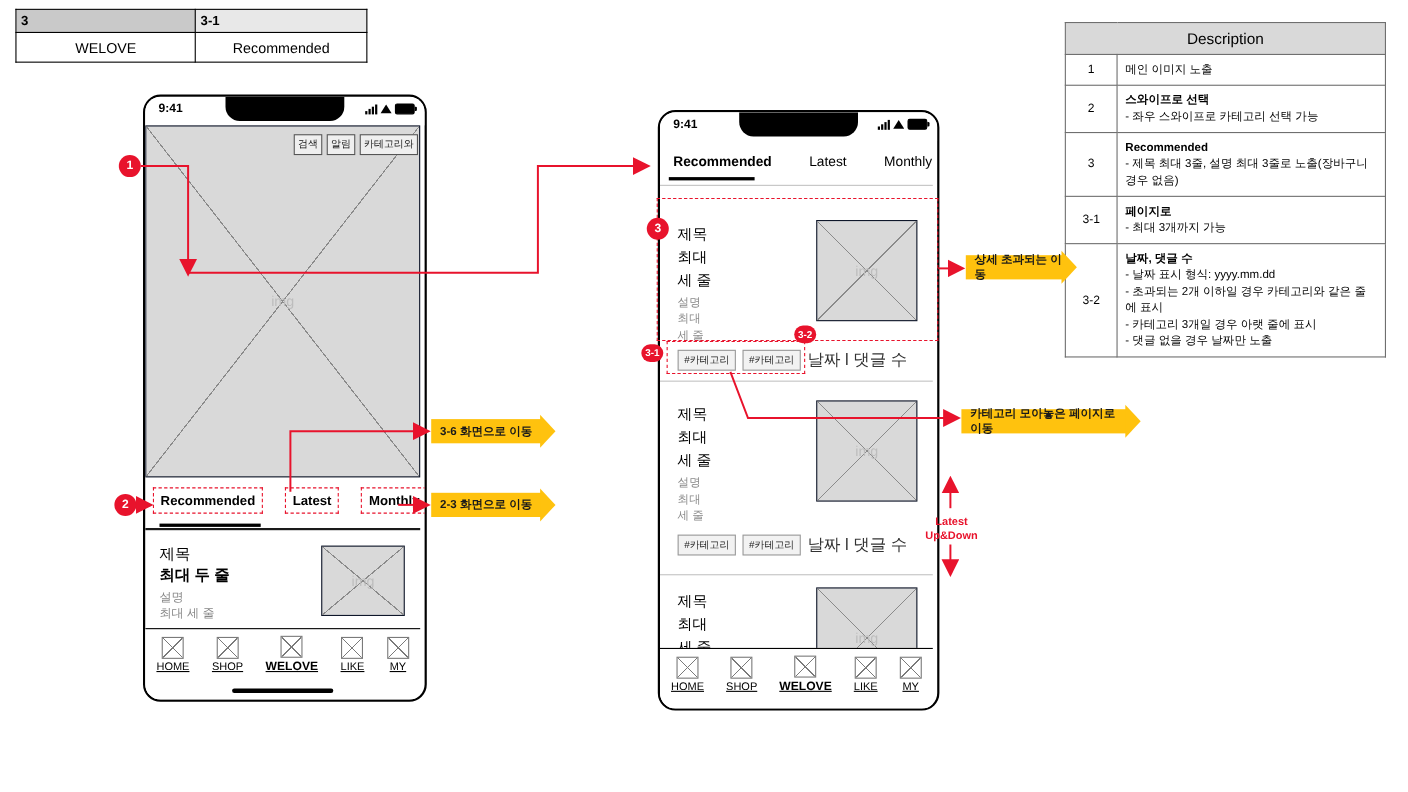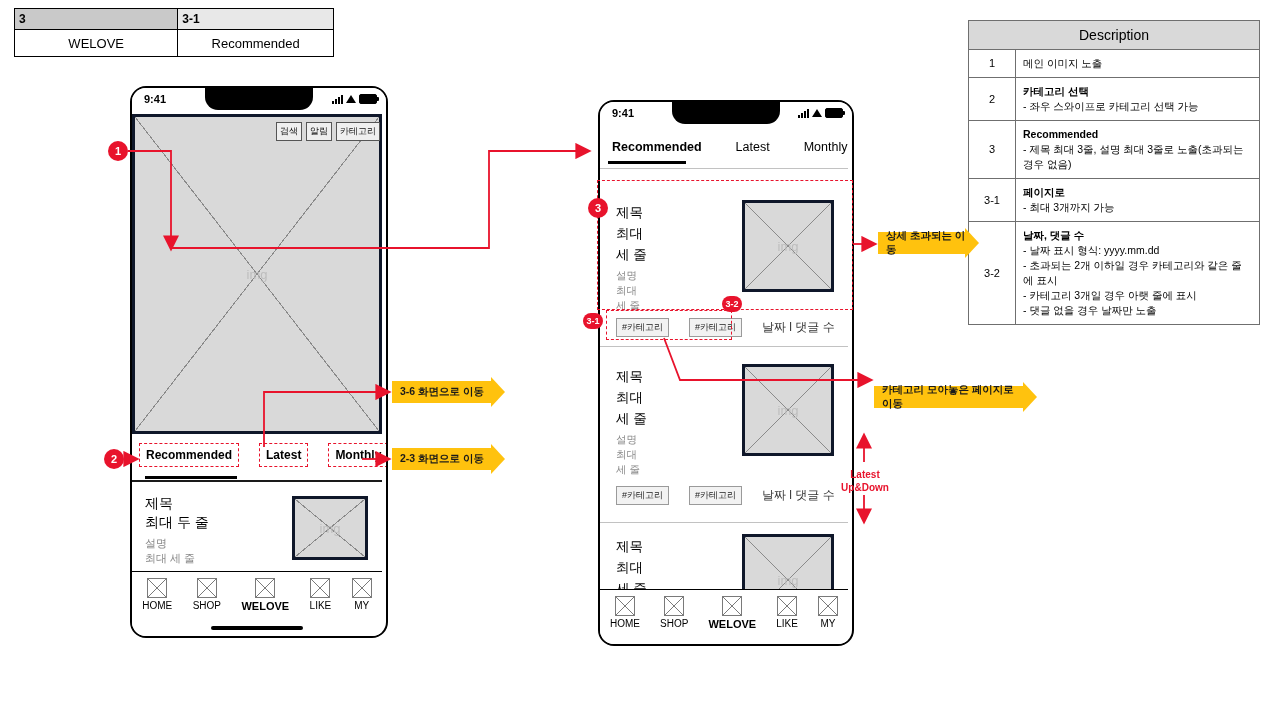--- a/index.html
+++ b/index.html
@@ -116,21 +116,21 @@
     content:"";
     position:absolute;
     right:-3px; top:2px;
     width:2px;height:4px;background:#000;border-radius:0 1px 1px 0;
   }
 
   
   .imgbox {
     position: relative;
     background: #d9d9d9;
-    border: 3px solid #0f172a;
+    border: 1px solid #0f172a;
     box-sizing: border-box;
   }
   .imgbox::before, .imgbox::after {
     content: "";
     position: absolute;
     left: 0; top: 0;
     width: 100%; height: 100%;
     background:
       linear-gradient(to top right, transparent calc(50% - 0.5px), #8a8a8a calc(50% - 0.5px), #8a8a8a calc(50% + 0.5px), transparent calc(50% + 0.5px));
   }
@@ -199,21 +199,21 @@
     position: absolute;
     left: 0; top: 398px;
     width: 250px;
   }
   .p1card .title {
     position: absolute;
     left: 13px; top: 8px;
     font-size: 14px;
     line-height: 19px;
   }
-  .p1card .title b { font-weight: normal; margin-top: 32px; }
+  .p1card .title b { font-weight: bold; margin-top: 32px; }
   .p1card .desc {
     position: absolute;
     left: 13px; top: 50px;
     font-size: 11px;
     color: #888;
     line-height: 15px;
   }
   .p1card .thumb {
     position: absolute;
     left: 160px; top: 10px;
@@ -224,22 +224,23 @@
     position: absolute;
     left: 0; bottom: 0;
     width: 250px;
     height: 64px;
     border-top: 1px solid #000;
     background: #fff;
   }
   .navitems {
     display: flex;
     justify-content: space-around;
-    align-items: flex-start;
+    align-items: center;
     padding-top: 6px;
+    text-decoration: underline;
   }
   .navitem {
     display: flex;
     flex-direction: column;
     align-items: center;
     gap: 2px;
     font-size: 10px;
   }
   .navitem.active { font-weight: bold; font-size: 11px; }
   .navicon {
@@ -302,32 +303,32 @@
   }
   .p2card .thumb {
     position: absolute;
     left: 142px;
     width: 92px; height: 92px;
   }
   .metarow {
     position: absolute;
     left: 16px;
     display: flex;
-    align-items: center;
-    gap: 20px;
+    align-items: flex-end;
+    gap: 6px;
     font-size: 9.5px;
   }
   .chip {
     border: 1px solid #9a9a9a;
     background: #f2f2f2;
     padding: 2px 5px;
     font-size: 9px;
     color: #222;
   }
-  .metatext { color: #333; font-size: 12px; }
+  .metatext { color: #333; font-size: 15px; }
 
   
   .desctable {
     position: absolute;
     left: 968px; top: 20px;
     width: 292px;
     border-collapse: collapse;
     background: #fff;
   }
   .desctable th {
@@ -448,21 +449,21 @@
       </div>
     </div>
 
     <div class="imgbox hero">
       <span class="imgtext">img</span>
     </div>
 
     <div class="toptags">
       <span>검색</span>
       <span>알림</span>
-      <span>카테고리</span>
+      <span>카테고리와</span>
     </div>
 
     <div class="tabs1">
       <div class="t t1 tab-dash">Recommended</div>
       <div class="t t2 tab-dash">Latest</div>
       <div class="t t3 tab-dash">Monthly</div>
     </div>
     <div class="tab-underline"></div>
     <div class="divider1"></div>
 
@@ -617,21 +618,21 @@
 
   <div class="marker" style="left:108px; top:141px;">1</div>
   <div class="marker" style="left:104px; top:449px;">2</div>
   <div class="marker" style="left:588px; top:198px;">3</div>
   <div class="marker small" style="left:583px; top:313px;">3-1</div>
   <div class="marker small" style="left:722px; top:296px;">3-2</div>
 
   <div class="callout" style="left:392px; top:381px; width:92px;">3-6 화면으로 이동</div>
   <div class="callout" style="left:392px; top:448px; width:92px;">2-3 화면으로 이동</div>
   <div class="callout" style="left:878px; top:232px; width:80px;">상세 초과되는 이동</div>
-  <div class="callout" style="left:874px; top:386px; width:142px;">카테고리 모아놓은 페이지로 이동</div>
+  <div class="callout" style="left:874px; top:372px; width:142px;">카테고리 모아놓은 페이지로 이동</div>
 
   <div class="scrolltext" style="left:836px; top:468px; width:58px;">
     <div>Latest</div>
     <div>Up&amp;Down</div>
   </div>
 
   <svg class="overlay">
     <defs>
       <marker id="ah" markerWidth="9" markerHeight="9" refX="7" refY="4.5" orient="auto">
         <path d="M0,0 L9,4.5 L0,9 z" fill="#e8132c"></path>
@@ -663,29 +664,29 @@
     </tr>
     <tr>
       <td class="idx">1</td>
       <td>
         <span>메인 이미지 노출</span>
       </td>
     </tr>
     <tr>
       <td class="idx">2</td>
       <td>
-        <div class="hl">카테고리 선택</div>
+        <div class="hl">스와이프로 선택</div>
         <div>- 좌우 스와이프로 카테고리 선택 가능</div>
       </td>
     </tr>
     <tr>
       <td class="idx">3</td>
       <td>
         <div class="hl">Recommended</div>
-        <div>- 제목 최대 3줄, 설명 최대 3줄로 노출(초과되는 경우 없음)</div>
+        <div>- 제목 최대 3줄, 설명 최대 3줄로 노출(장바구니 경우 없음)</div>
       </td>
     </tr>
     <tr>
       <td class="idx">3-1</td>
       <td>
         <div class="hl">페이지로</div>
         <div>- 최대 3개까지 가능</div>
       </td>
     </tr>
     <tr>

